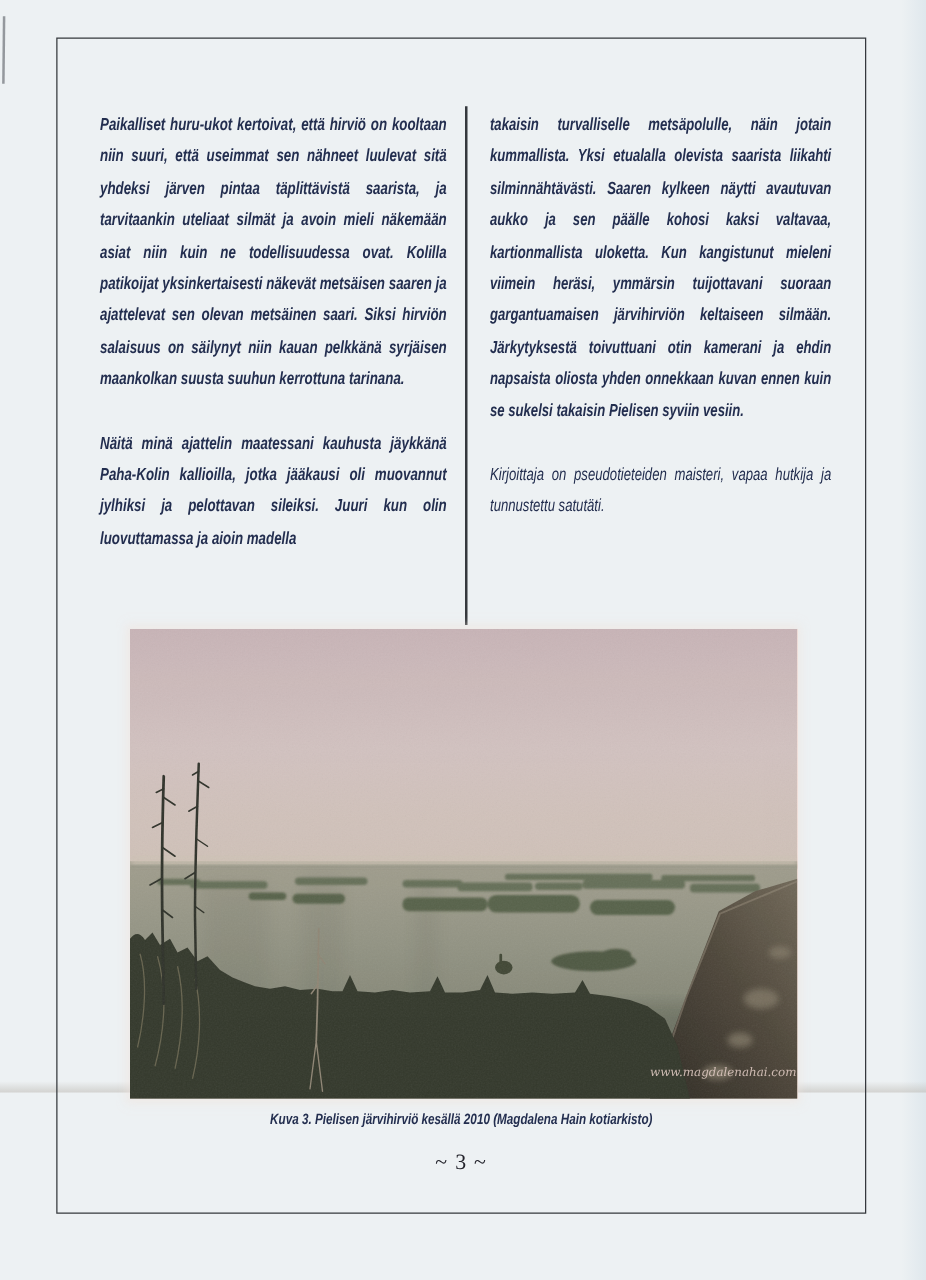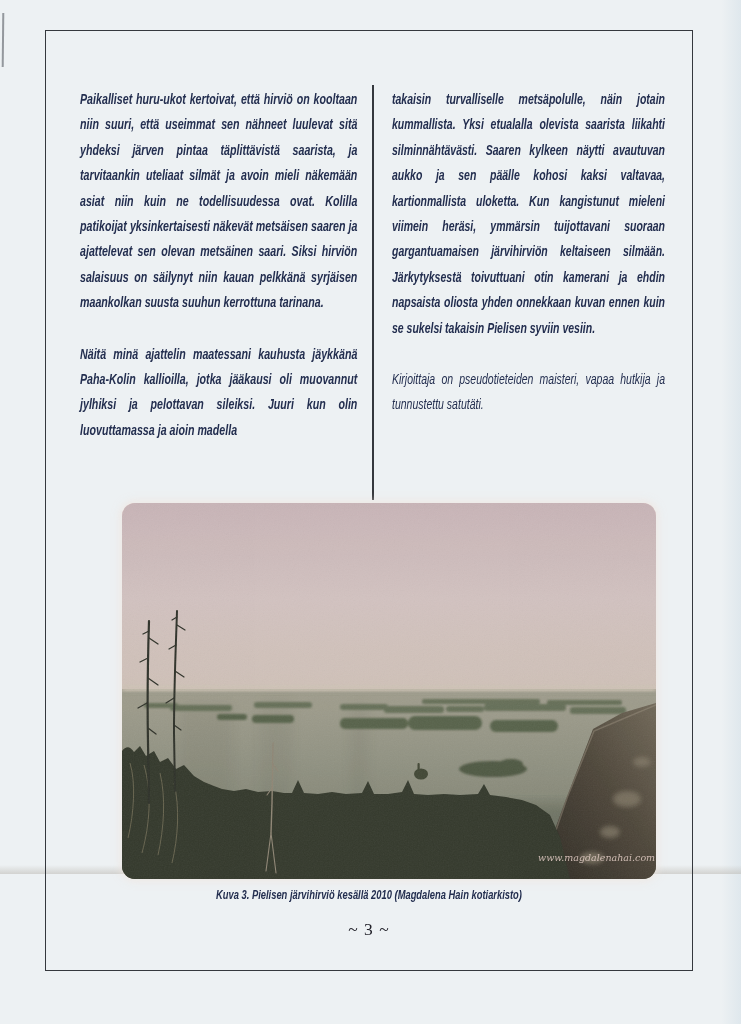--- a/index.html
+++ b/index.html
@@ -47,22 +47,22 @@
   .col p + p{margin-top:26px;}
   .col-left{left:80px;transform:scaleX(.762);}
   .col-right{left:392px;transform:scaleX(.750);}
   .author-note{font-weight:normal;}
   .column-divider{
     position:absolute;left:372px;top:85px;width:1.5px;height:415px;
     background:var(--frame-color);
   }
   
   .photo-wrap{
-    position:absolute;left:122px;top:503px;width:534px;height:376px;
-    border-radius:13px;
+    position:absolute;left:104px;top:503px;width:534px;height:376px;
+    border-radius:0;
     box-shadow:
       inset 0 0 14px 9px rgba(243,224,218,.95),
       inset 0 0 4px 2px rgba(246,231,225,.85),
       0 0 7px 3px rgba(240,227,221,.55);
     overflow:hidden;
   }
   .photo-wrap svg{display:block;}
   
   .figure-caption{
     position:absolute;left:45px;top:888px;width:648px;

